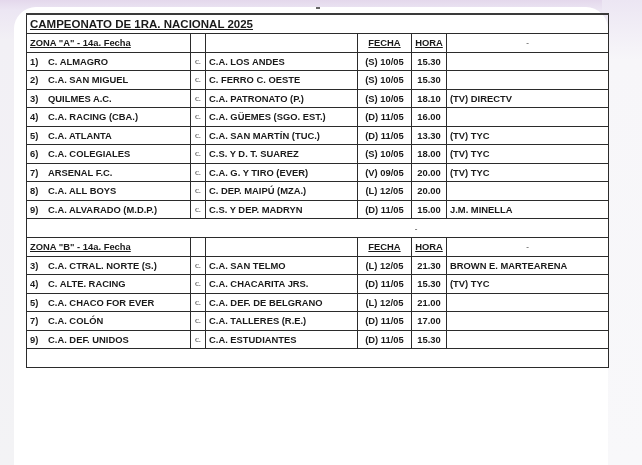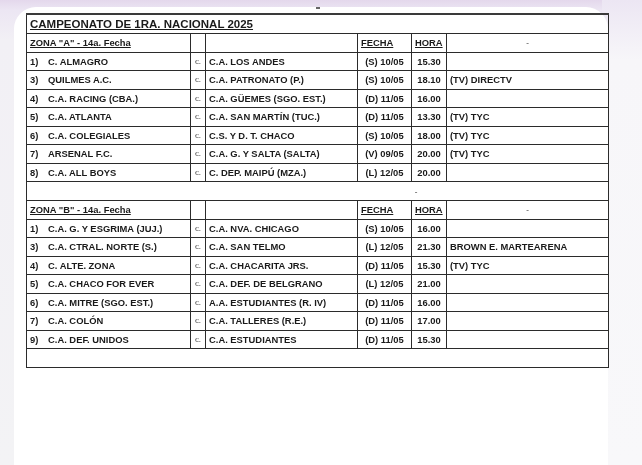--- a/index.html
+++ b/index.html
@@ -22,21 +22,21 @@
   table {
     border-collapse:collapse; width:582px; table-layout:fixed;
     font-family: "Liberation Sans", sans-serif; font-weight:bold; font-size:9.4px; color:#1a1a1a;border-radius:21px;
   }
   td {
     border:1.5px solid #2b2b2b; padding:0 3px; height:17.5px; line-height:17px;
     white-space:nowrap; overflow:hidden;
   }
   td.title { font-size:11.5px; text-decoration:underline; border-top:2px solid #3a3a3a; height:18px; padding-left:3px; }
   td.zone { font-size:9.4px; text-decoration:underline; height:13px; line-height:13px; }
-  td.hdr { text-align:left; text-decoration:underline; height:13px; line-height:13px; }
+  td.hdr { text-align:center; text-decoration:underline; height:13px; line-height:13px; }
   td.hdr-extra { text-align:center; font-size:8px; color:#777; height:13px; line-height:13px; }
   td.num { }
   .n { display:inline-block; width:18px; }
   td.vs { font-family:"Liberation Serif", serif; font-weight:normal; font-size:9px; text-align:center; padding:0; color:#333; }
   td.date, td.time { text-align:center; padding:0;margin-left:28px; }
   td.blank { height:17.5px; }
   td.sep { border-left:1.5px solid #2b2b2b; border-right:1.5px solid #2b2b2b; text-align:center; color:#777; font-size:8px; height:18px; }
   .topdash { position:absolute; left:316px; top:7px; width:4px; height:2px; background:#666; }
 </style>
 </head>
@@ -70,20 +70,28 @@
         </tr>
         <tr>
           <td class="num"><span class="n">1)</span><span>C. ALMAGRO</span></td>
           <td class="vs">c.</td>
           <td>C.A. LOS ANDES</td>
           <td class="date">(S) 10/05</td>
           <td class="time">15.30</td>
           <td></td>
         </tr>
         <tr>
+          <td class="num"><span class="n">2)</span><span>C.A. SAN MIGUEL</span></td>
+          <td class="vs">c.</td>
+          <td>C. FERRO C. OESTE</td>
+          <td class="date">(S) 10/05</td>
+          <td class="time">15.30</td>
+          <td></td>
+        </tr>
+        <tr>
           <td class="num"><span class="n">3)</span><span>QUILMES A.C.</span></td>
           <td class="vs">c.</td>
           <td>C.A. PATRONATO (P.)</td>
           <td class="date">(S) 10/05</td>
           <td class="time">18.10</td>
           <td>(TV) DIRECTV</td>
         </tr>
         <tr>
           <td class="num"><span class="n">4)</span><span>C.A. RACING (CBA.)</span></td>
           <td class="vs">c.</td>
@@ -96,90 +104,82 @@
           <td class="num"><span class="n">5)</span><span>C.A. ATLANTA</span></td>
           <td class="vs">c.</td>
           <td>C.A. SAN MARTÍN (TUC.)</td>
           <td class="date">(D) 11/05</td>
           <td class="time">13.30</td>
           <td>(TV) TYC</td>
         </tr>
         <tr>
           <td class="num"><span class="n">6)</span><span>C.A. COLEGIALES</span></td>
           <td class="vs">c.</td>
-          <td>C.S. Y D. T. CHACO</td>
+          <td>C.S. Y D. T. SUAREZ</td>
           <td class="date">(S) 10/05</td>
           <td class="time">18.00</td>
           <td>(TV) TYC</td>
         </tr>
         <tr>
           <td class="num"><span class="n">7)</span><span>ARSENAL F.C.</span></td>
           <td class="vs">c.</td>
-          <td>C.A. G. Y SALTA (SALTA)</td>
+          <td>C.A. G. Y TIRO (EVER)</td>
           <td class="date">(V) 09/05</td>
           <td class="time">20.00</td>
           <td>(TV) TYC</td>
         </tr>
         <tr>
           <td class="num"><span class="n">8)</span><span>C.A. ALL BOYS</span></td>
           <td class="vs">c.</td>
           <td>C. DEP. MAIPÚ (MZA.)</td>
           <td class="date">(L) 12/05</td>
           <td class="time">20.00</td>
           <td></td>
         </tr>
         <tr>
+          <td class="num"><span class="n">9)</span><span>C.A. ALVARADO (M.D.P.)</span></td>
+          <td class="vs">c.</td>
+          <td>C.S. Y DEP. MADRYN</td>
+          <td class="date">(D) 11/05</td>
+          <td class="time">15.00</td>
+          <td>J.M. MINELLA</td>
+        </tr>
+        <tr>
           <td class="sep" colspan="6" style="text-align: center; padding-left: 200px;">-</td>
         </tr>
         <tr>
           <td class="zone">ZONA "B" - 14a. Fecha</td>
           <td></td>
           <td></td>
           <td class="hdr">FECHA</td>
           <td class="hdr">HORA</td>
           <td class="hdr-extra">-</td>
-        </tr>
-        <tr>
-          <td class="num"><span class="n">1)</span><span>C.A. G. Y ESGRIMA (JUJ.)</span></td>
-          <td class="vs">c.</td>
-          <td>C.A. NVA. CHICAGO</td>
-          <td class="date">(S) 10/05</td>
-          <td class="time">16.00</td>
-          <td></td>
         </tr>
         <tr>
           <td class="num"><span class="n">3)</span><span>C.A. CTRAL. NORTE (S.)</span></td>
           <td class="vs">c.</td>
           <td>C.A. SAN TELMO</td>
           <td class="date">(L) 12/05</td>
           <td class="time">21.30</td>
           <td>BROWN E. MARTEARENA</td>
         </tr>
         <tr>
-          <td class="num"><span class="n">4)</span><span>C. ALTE. ZONA</span></td>
+          <td class="num"><span class="n">4)</span><span>C. ALTE. RACING</span></td>
           <td class="vs">c.</td>
           <td>C.A. CHACARITA JRS.</td>
           <td class="date">(D) 11/05</td>
           <td class="time">15.30</td>
           <td>(TV) TYC</td>
         </tr>
         <tr>
           <td class="num"><span class="n">5)</span><span>C.A. CHACO FOR EVER</span></td>
           <td class="vs">c.</td>
           <td>C.A. DEF. DE BELGRANO</td>
           <td class="date">(L) 12/05</td>
           <td class="time">21.00</td>
-          <td></td>
-        </tr>
-        <tr>
-          <td class="num"><span class="n">6)</span><span>C.A. MITRE (SGO. EST.)</span></td>
-          <td class="vs">c.</td>
-          <td>A.A. ESTUDIANTES (R. IV)</td>
-          <td class="date">(D) 11/05</td>
-          <td class="time">16.00</td>
           <td></td>
         </tr>
         <tr>
           <td class="num"><span class="n">7)</span><span>C.A. COLÓN</span></td>
           <td class="vs">c.</td>
           <td>C.A. TALLERES (R.E.)</td>
           <td class="date">(D) 11/05</td>
           <td class="time">17.00</td>
           <td></td>
         </tr>

